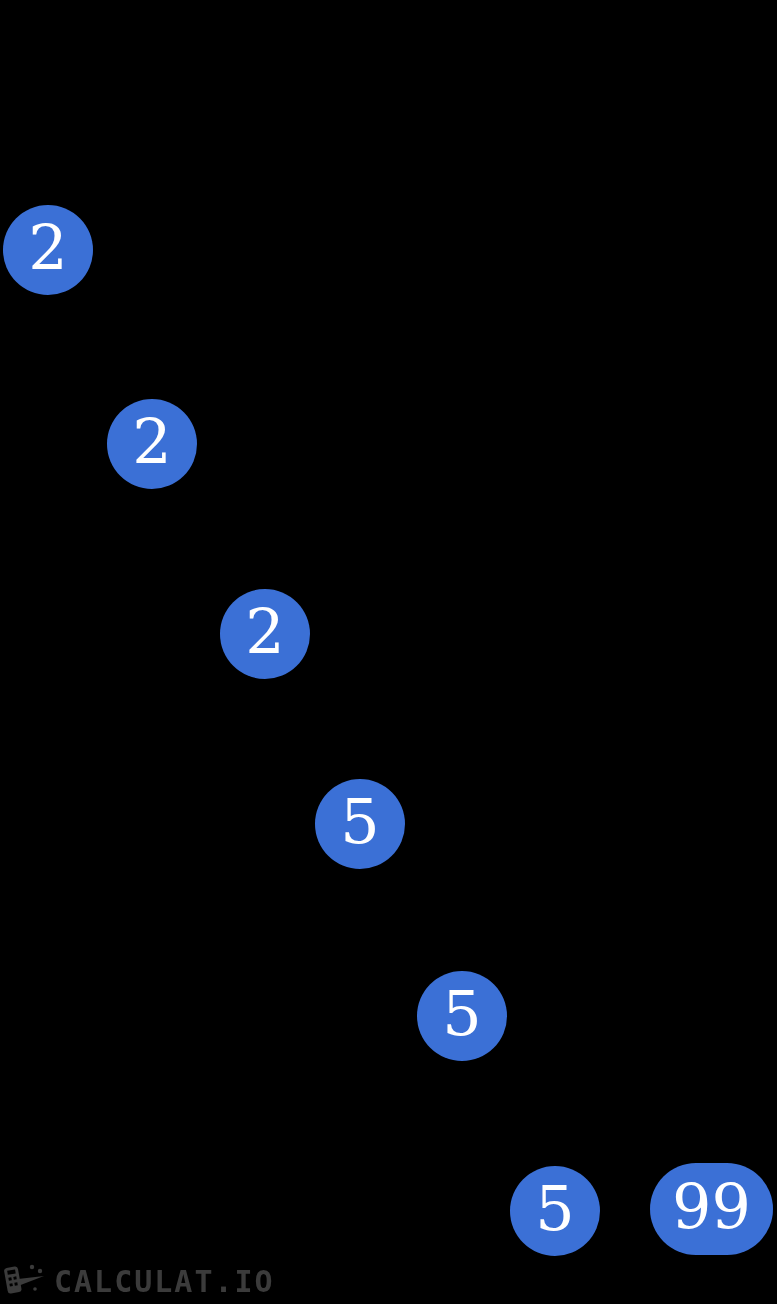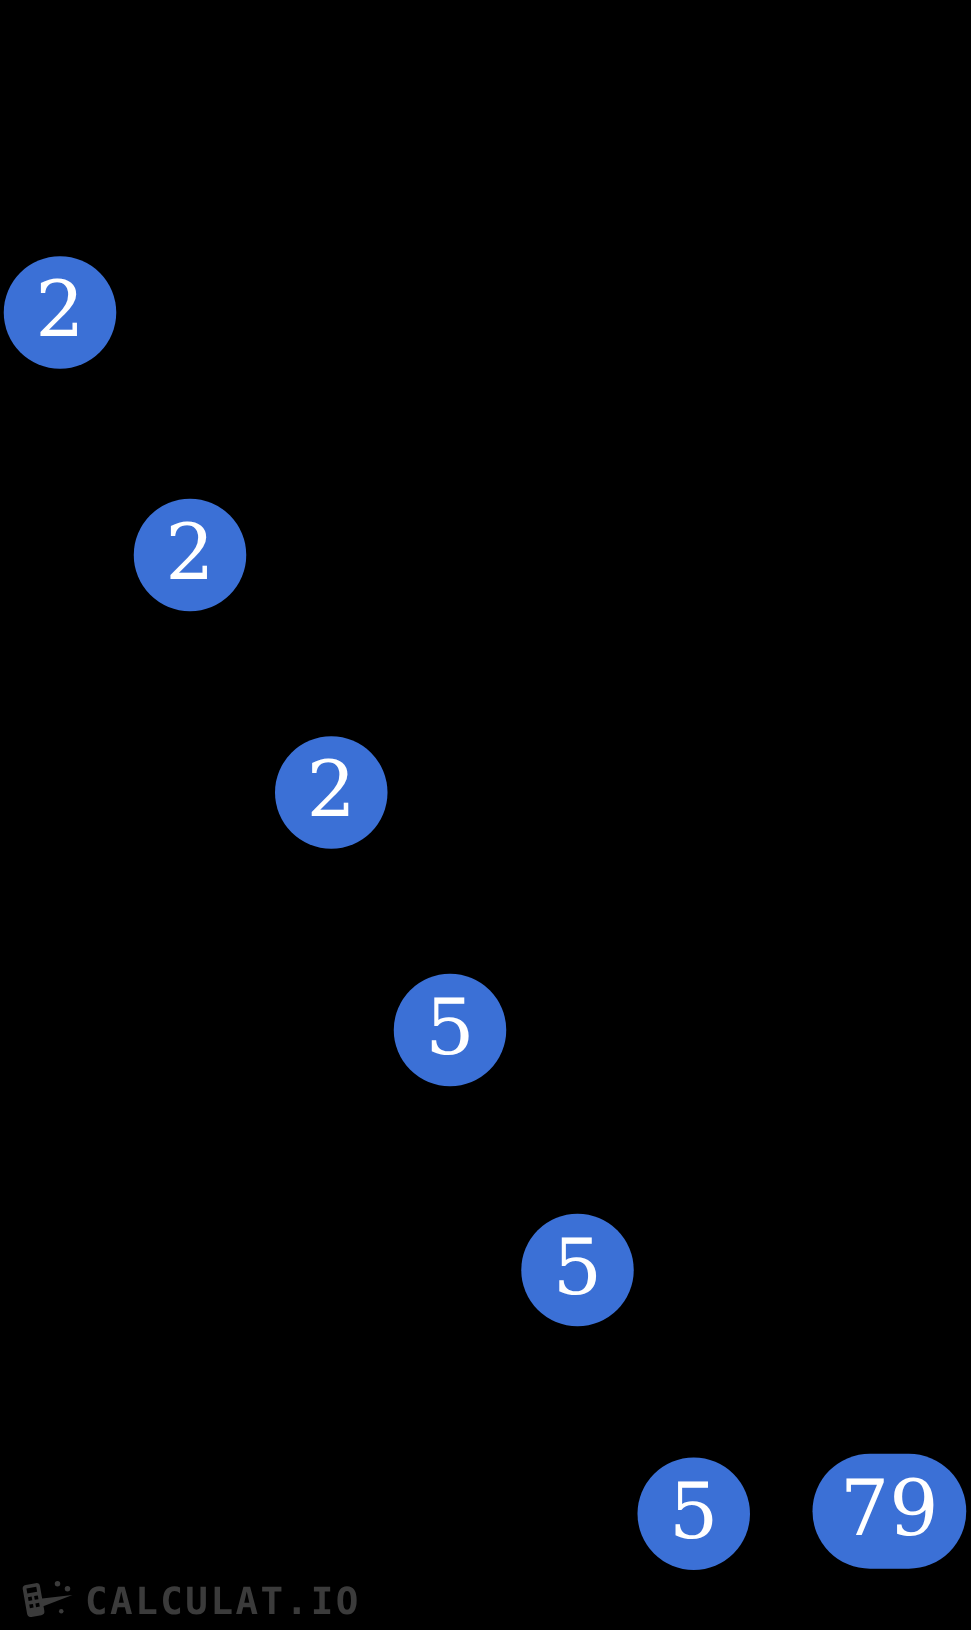--- a/index.html
+++ b/index.html
@@ -41,21 +41,21 @@
   }
   .n1 { left: 3px;   top: 205px; }
   .n2 { left: 107px; top: 399px; }
   .n3 { left: 220px; top: 589px; }
   .n4 { left: 315px; top: 779px; }
   .n5 { left: 417px; top: 971px; }
   .n6 { left: 510px; top: 1166px; }
   .n7 { left: 650px; top: 1163px; }
   .watermark {
     position: absolute;
-    left: 16px;
+    left: 2px;
     top: 1260px;
     height: 42px;
     display: flex;
     align-items: center;
     gap: 4px;
   }
   .watermark-text {
     font-family: "DejaVu Sans Mono", monospace;
     font-weight: bold;
     font-size: 30px;
@@ -88,21 +88,21 @@
 
   <div class="node circle n5">
     <span class="digit">5</span>
   </div>
 
   <div class="node circle n6">
     <span class="digit">5</span>
   </div>
 
   <div class="node pill n7">
-    <span class="digit">79</span>
+    <span class="digit">99</span>
   </div>
 
   <div class="watermark">
     <span>
       <svg width="48" height="40" viewBox="0 0 48 40" xmlns="http://www.w3.org/2000/svg">
         <g fill="#3b3b3b">
 
           <g transform="rotate(-10 11 22)">
             <rect x="4" y="8" width="14" height="26" rx="3"></rect>
             <rect x="7" y="11" width="8" height="4" fill="#000000"></rect>

